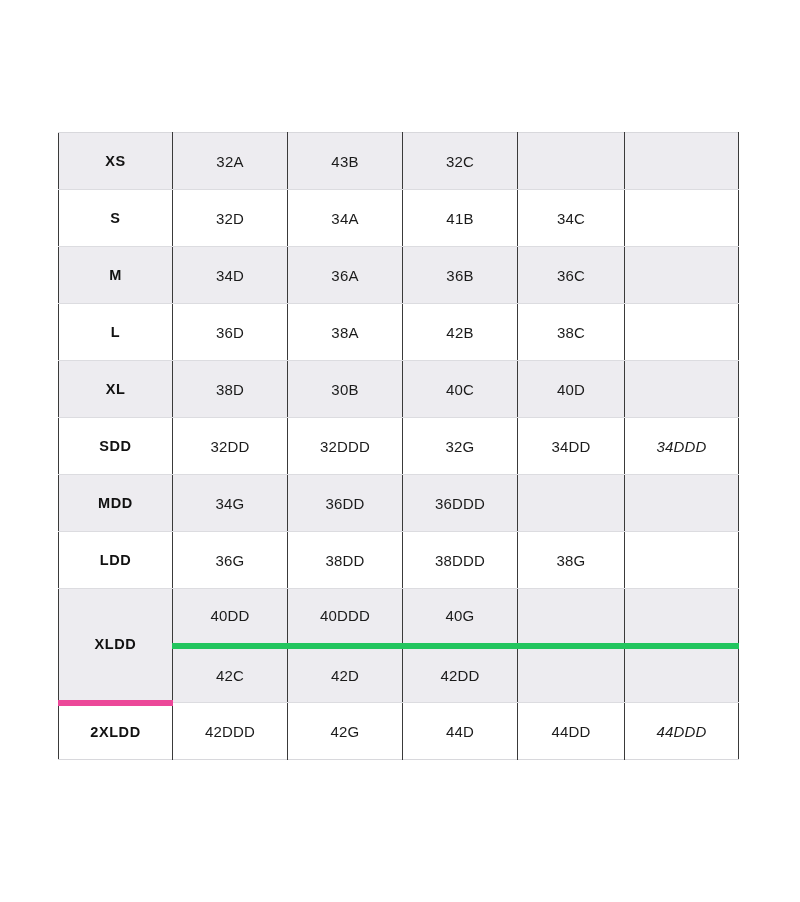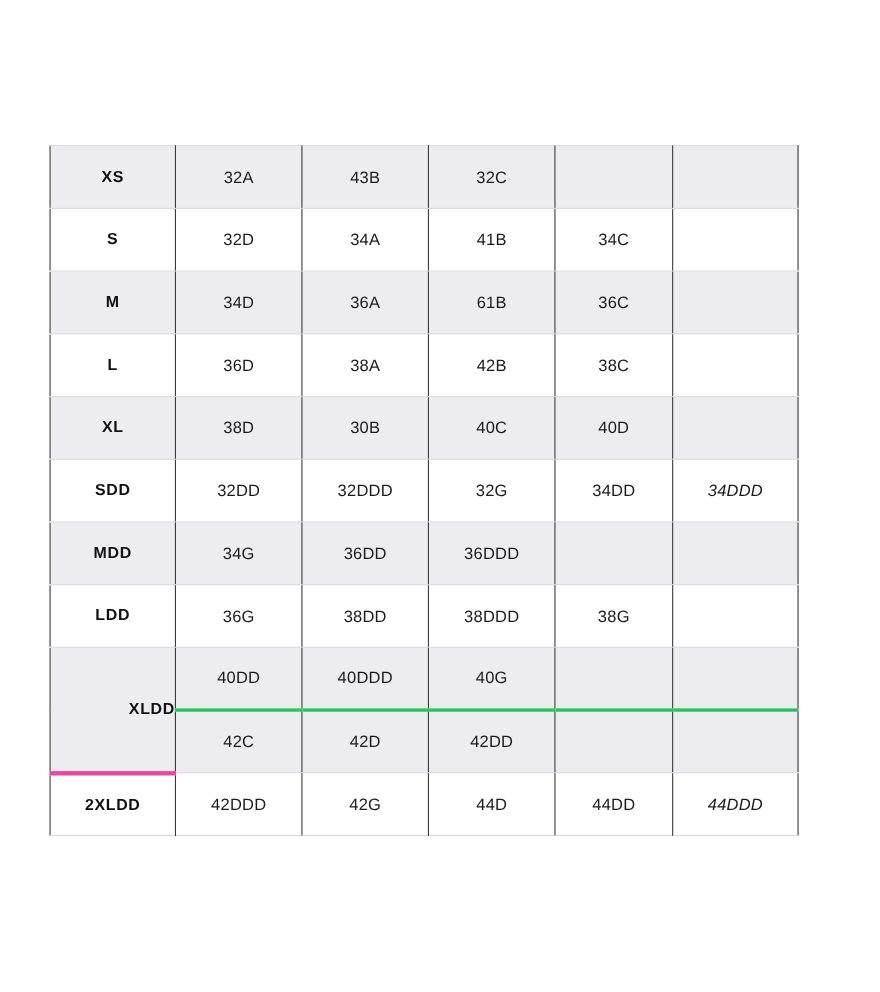--- a/index.html
+++ b/index.html
@@ -11,21 +11,21 @@
   body {
     width: 800px;
     height: 902px;
     font-family: "Liberation Sans", sans-serif;
     color: #1a1a1a;
     overflow: hidden;
   }
 
   #size-chart-wrapper {
     position: absolute;
-    left: 45px;
+    left: 58px;
     top: 132px;
     width: 680px;
   }
 
   table.size-table {
     border-collapse: collapse;
     table-layout: fixed;
     width: 680px;
     border-top: 1px solid #d8d8dc;
     border-bottom: 1px solid #d8d8dc;
@@ -65,26 +65,25 @@
   }
 
   table.size-table td.size-label {
     font-weight: 700;
     font-size: 14.5px;
     letter-spacing: 0.6px;
     color: #111111;
   }
 
   table.size-table td.merged-label {
-    border-bottom: 4px solid #ec4899;
-    text-align: right;
+    border-bottom: 6px solid #ec4899;
   }
 
   table.size-table tr.sub-row-top td.data-cell {
-    border-bottom: 3px solid #22c55e;
+    border-bottom: 6px solid #22c55e;
   }
 
   table.size-table tr:last-child td {
     border-bottom: none;
   }
 </style>
 </head>
 <body>
 
 <div id="size-chart-wrapper">
@@ -111,21 +110,21 @@
           <td class="data-cell">32D</td>
           <td class="data-cell">34A</td>
           <td class="data-cell">41B</td>
           <td class="data-cell">34C</td>
           <td class="data-cell"></td>
         </tr>
         <tr class="shaded">
           <td class="size-label">M</td>
           <td class="data-cell">34D</td>
           <td class="data-cell">36A</td>
-          <td class="data-cell">61B</td>
+          <td class="data-cell">36B</td>
           <td class="data-cell">36C</td>
           <td class="data-cell"></td>
         </tr>
         <tr>
           <td class="size-label">L</td>
           <td class="data-cell">36D</td>
           <td class="data-cell">38A</td>
           <td class="data-cell">42B</td>
           <td class="data-cell">38C</td>
           <td class="data-cell"></td>

